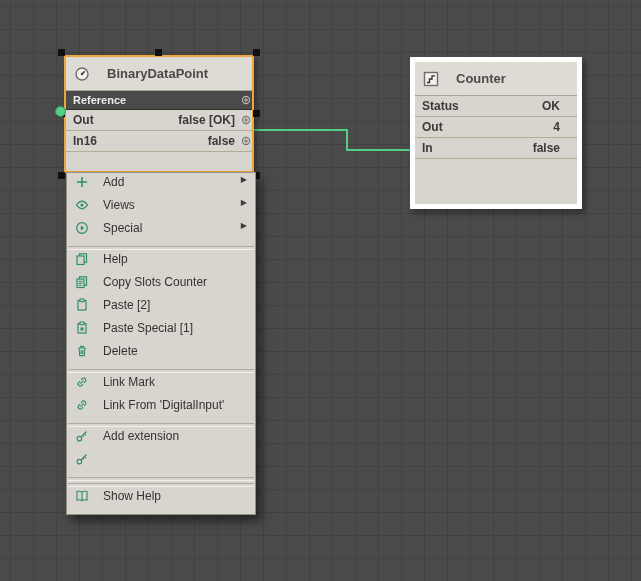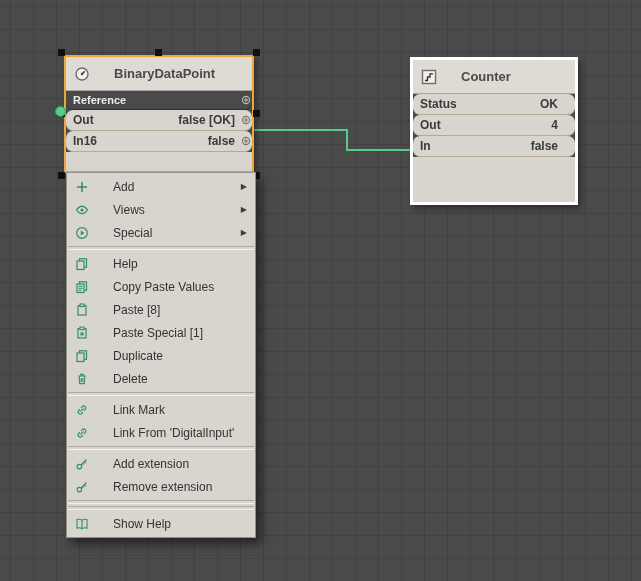--- a/index.html
+++ b/index.html
@@ -13,30 +13,30 @@
     background-size:23px 23px;
     background-position:10px 6px;
   }
   .wire-layer{position:absolute;left:0;top:0;width:641px;height:581px;pointer-events:none;}
   .wire-layer path{pointer-events:stroke;}
 
   
   .node{position:absolute;display:flex;flex-direction:column;box-sizing:content-box;
         box-shadow:3px 4px 6px rgba(0,0,0,.35);}
   .node-binary{left:64px;top:55px;width:186px;height:114px;border:2px solid #eda63b;z-index:10;}
-  .node-counter{left:410px;top:57px;width:162px;height:142px;border:3px solid #ffffff;z-index:10;}
-
-  .node-title{height:33px;flex:0 0 33px;display:flex;align-items:center;gap:24px;
+  .node-counter{left:410px;top:57px;width:162px;height:142px;border:5px solid #ffffff;z-index:10;}
+
+  .node-title{height:33px;flex:0 0 33px;display:flex;align-items:center;gap:17px;
               padding:0 8px;background:#dedbd4;border-bottom:1px solid #a8a59d;
               font-size:13px;font-weight:bold;color:#4a4a4a;}
   .node-title svg{flex:0 0 auto;}
 
   .row{height:20px;flex:0 0 20px;display:flex;align-items:center;padding:0 7px;
        background:#d8d5ce;border-bottom:1px solid #b4ab92;
-       font-size:12px;font-weight:bold;color:#3b3b3b;position:relative;border-radius:7px;}
+       font-size:12px;font-weight:bold;color:#3b3b3b;position:relative;}
   .row .val{margin-left:auto;padding-right:10px;}
   .row-dark{background:#4a4a4a;color:#ececec;font-size:11px;height:18px;flex-basis:18px;
             border-bottom:1px solid #2f2f2f;}
   .node-footer{flex:1;background:#d8d5ce;}
 
   .knob{position:absolute;right:1px;top:50%;transform:translateY(-50%);
         width:10px;height:10px;color:#77746d;}
   .row-dark .knob{color:#b9b9b9;}
   .knob svg{display:block;width:10px;height:10px;}
 
@@ -45,21 +45,21 @@
   .h-tl{left:-8px;top:-8px;} .h-tm{left:calc(50% - 4px);top:-8px;} .h-tr{right:-8px;top:-8px;}
   .h-ml{left:-8px;top:calc(50% - 4px);} .h-mr{right:-8px;top:calc(50% - 4px);}
   .h-bl{left:-8px;bottom:-8px;} .h-bm{left:calc(50% - 4px);bottom:-8px;} .h-br{right:-8px;bottom:-8px;}
   .link-dot{position:absolute;left:-11px;top:49px;width:9px;height:9px;border-radius:50%;
             background:#55cd87;border:1px solid #2f9a5e;z-index:13;}
 
   
   .menu{position:absolute;left:66px;top:172px;width:188px;background:#d8d5ce;
         border:1px solid #94918a;box-shadow:5px 6px 9px rgba(0,0,0,.5);
         padding:2px 0;z-index:50;}
-  .menu-item{height:23px;display:flex;align-items:center;gap:24px;padding:0 8px 0 8px;
+  .menu-item{height:23px;display:flex;align-items:flex-start;gap:14px;padding:0 8px 0 8px;
              font-size:12px;color:#333;}
   .menu-item .mi{flex:0 0 14px;width:14px;height:14px;color:#2f8f6a;}
   .menu-item .mi svg{display:block;width:14px;height:14px;}
   .menu-item .lbl{flex:1;white-space:nowrap;overflow:hidden;}
   .sub-arrow{margin-left:auto;font-size:8px;color:#3c3c3c;flex:0 0 auto;}
   .menu-sep{height:2px;margin:2px 1px;border-top:1px solid #aeaba4;border-bottom:1px solid #f3f1eb;}
 </style>
 </head>
 <body>
 
@@ -237,49 +237,41 @@
         </svg>
       </span>
     <span class="lbl">Help</span>
   </div>
   <div class="menu-item">
     <span class="mi">
         <svg>
           <use href="#i-copyvals"></use>
         </svg>
       </span>
-    <span class="lbl">Copy Paste Values</span>
+    <span class="lbl">Copy Slots Counter</span>
   </div>
   <div class="menu-item">
     <span class="mi">
         <svg>
           <use href="#i-clip"></use>
         </svg>
       </span>
-    <span class="lbl">Paste [8]</span>
+    <span class="lbl">Paste [2]</span>
   </div>
   <div class="menu-item">
     <span class="mi">
         <svg>
           <use href="#i-clipstar"></use>
         </svg>
       </span>
     <span class="lbl">Paste Special [1]</span>
   </div>
   <div class="menu-item">
     <span class="mi">
         <svg>
-          <use href="#i-copy"></use>
-        </svg>
-      </span>
-    <span class="lbl">Duplicate</span>
-  </div>
-  <div class="menu-item">
-    <span class="mi">
-        <svg>
           <use href="#i-trash"></use>
         </svg>
       </span>
     <span class="lbl">Delete</span>
   </div>
 
   <div class="menu-sep"></div>
 
   <div class="menu-item">
     <span class="mi">
@@ -307,21 +299,20 @@
         </svg>
       </span>
     <span class="lbl">Add extension</span>
   </div>
   <div class="menu-item">
     <span class="mi">
         <svg>
           <use href="#i-key"></use>
         </svg>
       </span>
-    <span class="lbl">Remove extension</span>
   </div>
 
   <div class="menu-sep"></div>
 
 
   <div class="menu-sep"></div>
 
   <div class="menu-item">
     <span class="mi">
         <svg>

